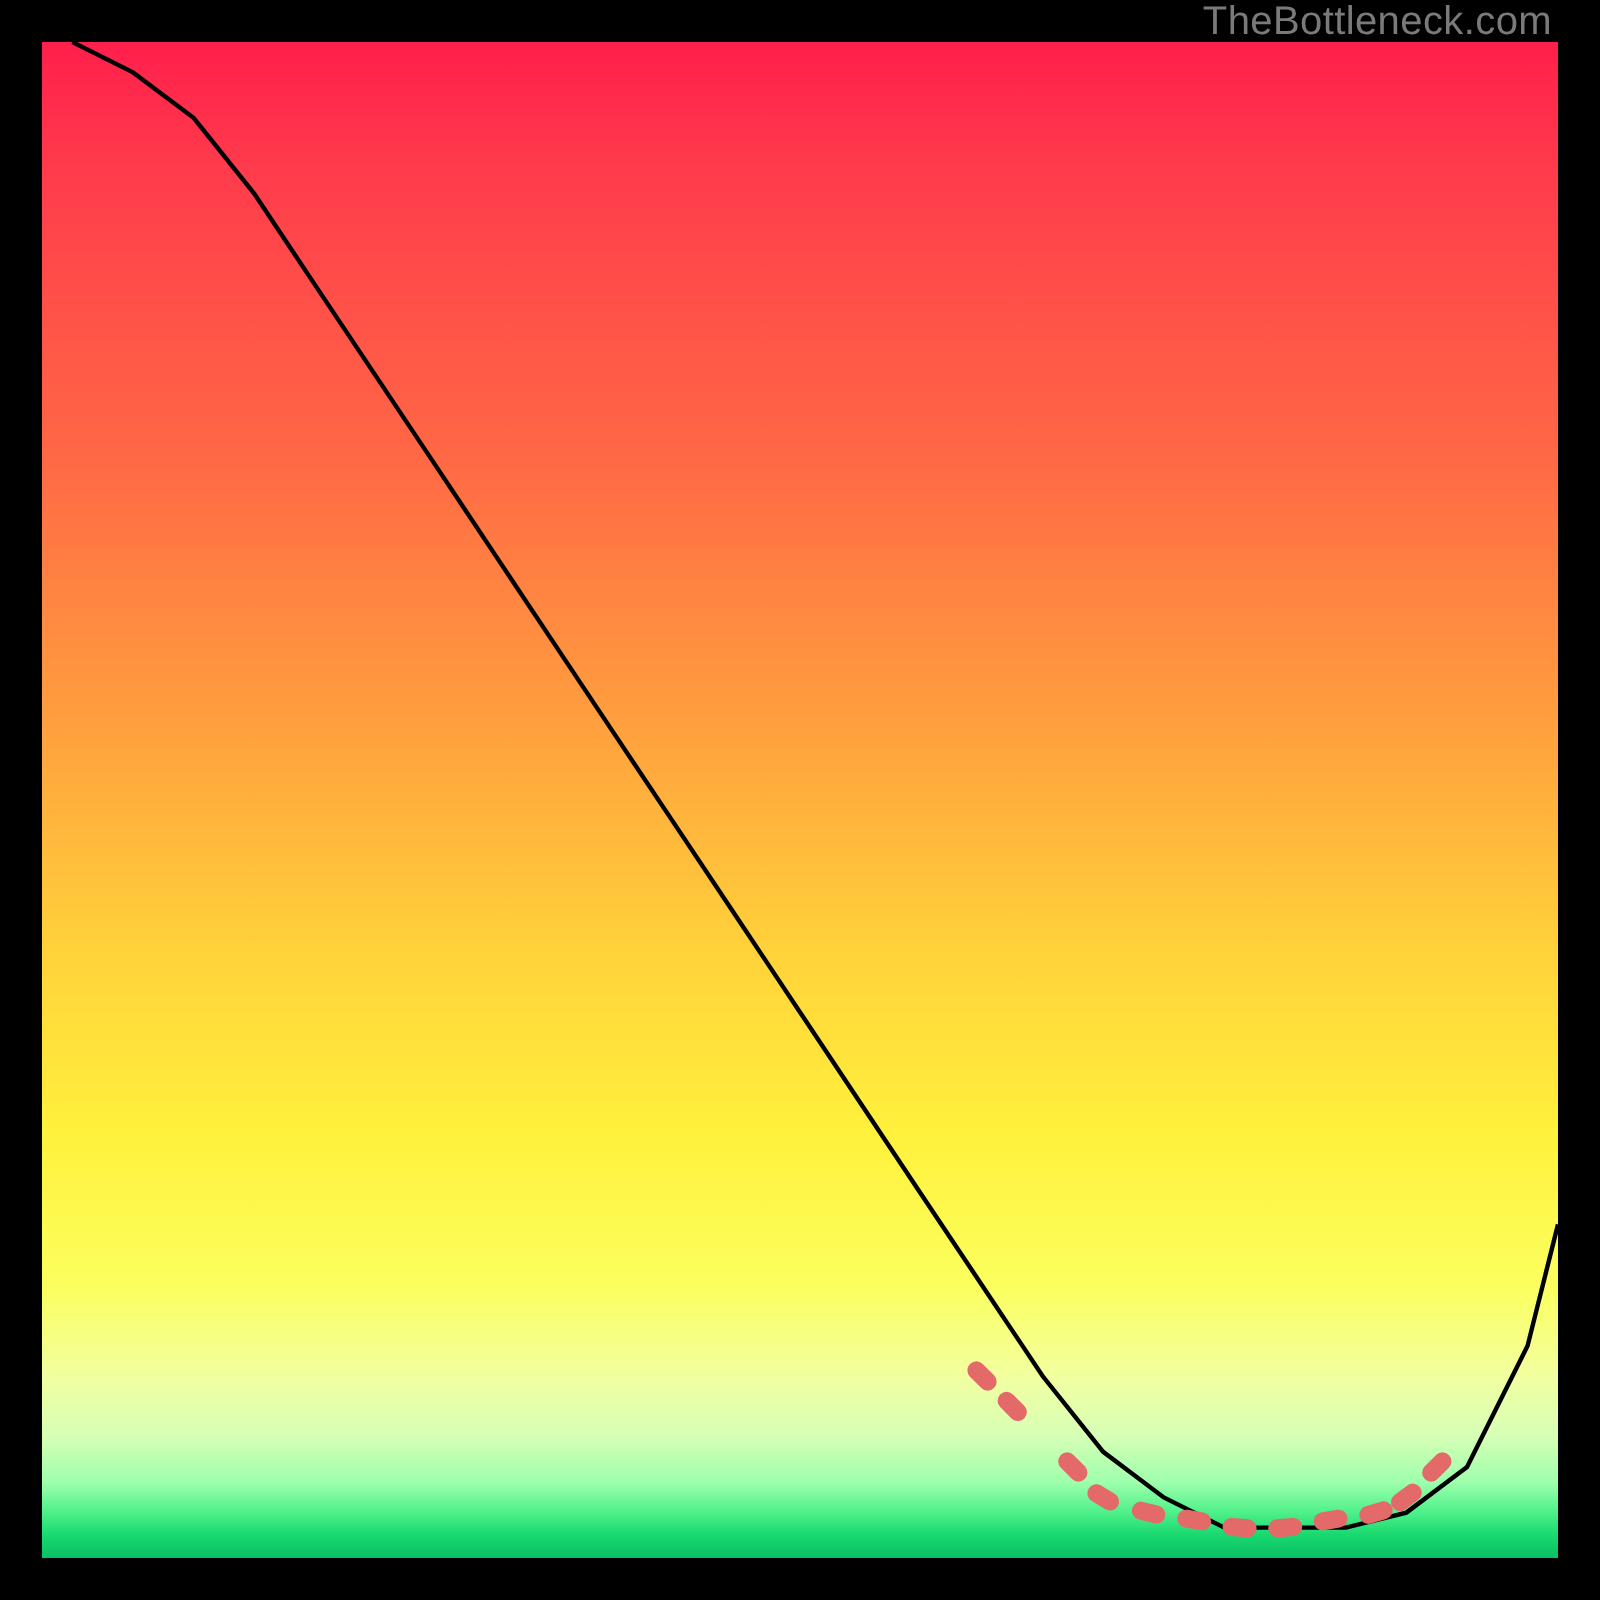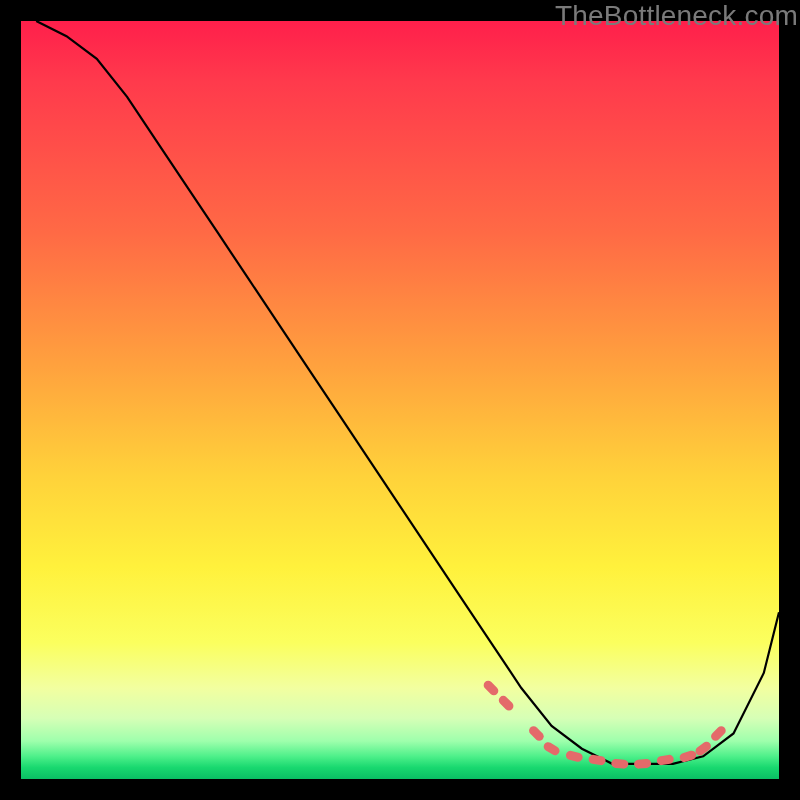--- a/index.html
+++ b/index.html
@@ -47,23 +47,23 @@
     position: absolute;
     left: 0;
     top: 0;
     width: 758px;
     height: 758px;
     pointer-events: none;
   }
   .watermark {
     position: absolute;
     top: 0;
-    right: 2px;
+    right: 24px;
     color: #7a7a7a;
-    font-size: 28px;
+    font-size: 20px;
     font-weight: 400;
     letter-spacing: 0.2px;
     user-select: none;
   }
 </style>
 </head>
 <body>
 
 <div class="frame">
   <div class="plot-area"></div>

